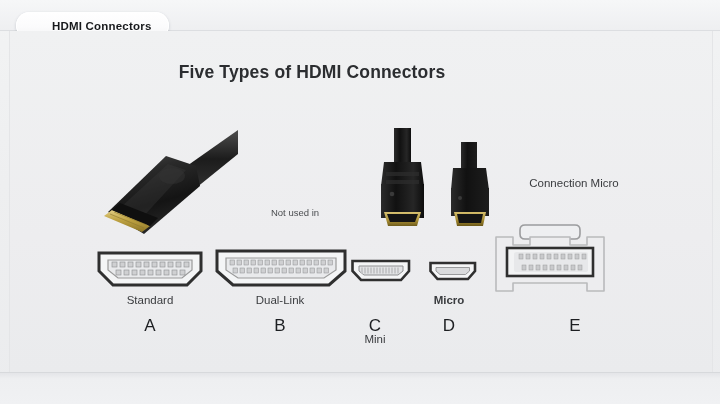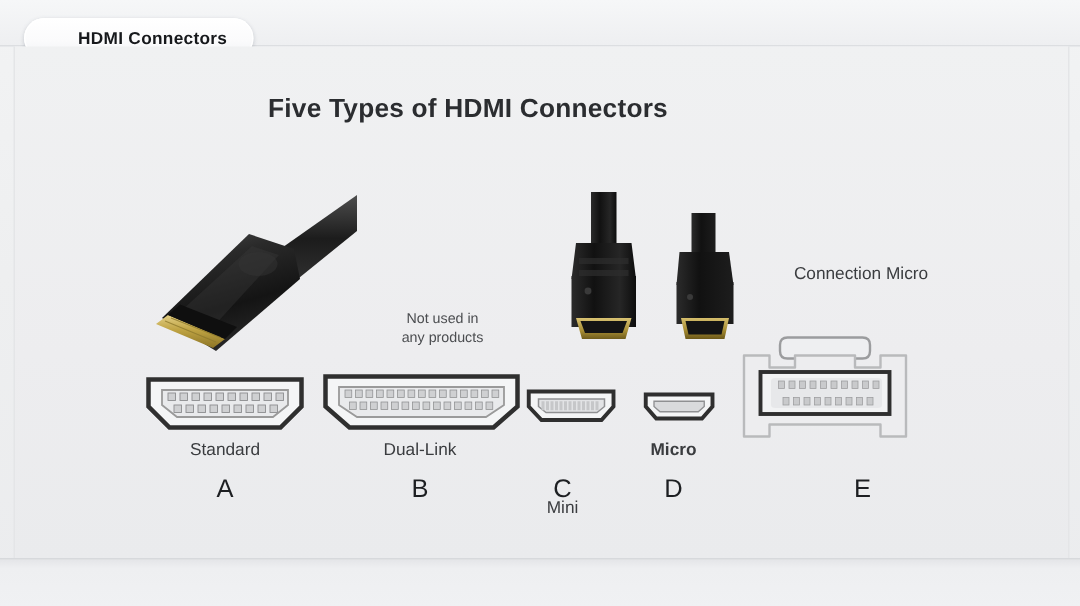--- a/index.html
+++ b/index.html
@@ -151,21 +151,20 @@
     <rect x="18" y="0" width="16" height="30" fill="url(#bodyD)"></rect>
     <path d="M10 26 L43 26 L46 48 L8 48 Z" fill="url(#bodyD)"></path>
     <rect x="8" y="46" width="38" height="28" fill="url(#bodyD)"></rect>
     <circle cx="17" cy="56" r="2" fill="#3a3a3a"></circle>
     <path d="M11 70 L43 70 L40 84 L14 84 Z" fill="url(#goldD)"></path>
     <path d="M14 72 L40 72 L38 81 L16 81 Z" fill="#141414"></path>
   </svg>
 
   <div class="note" id="note-b">
     <div>Not used in</div>
-    <div>any products</div>
   </div>
   <div class="note" id="note-e">
     <div>Connection Micro</div>
   </div>
 
   <svg class="port" style="left:96px;top:249px;" width="108" height="40" viewBox="0 0 108 40">
     <path d="M3 4 L105 4 L105 22 L91 36 L17 36 L3 22 Z" fill="#f4f5f6" stroke="#2f2f2f" stroke-width="3"></path>
     <path d="M12 11 L96 11 L96 21 L86 29 L22 29 L12 21 Z" fill="#e9eaec" stroke="#9a9a9a" stroke-width="1.2"></path>
     <g fill="#cfd0d2" stroke="#8d8e90" stroke-width="0.6">
       <rect x="16" y="13" width="5" height="5"></rect>

